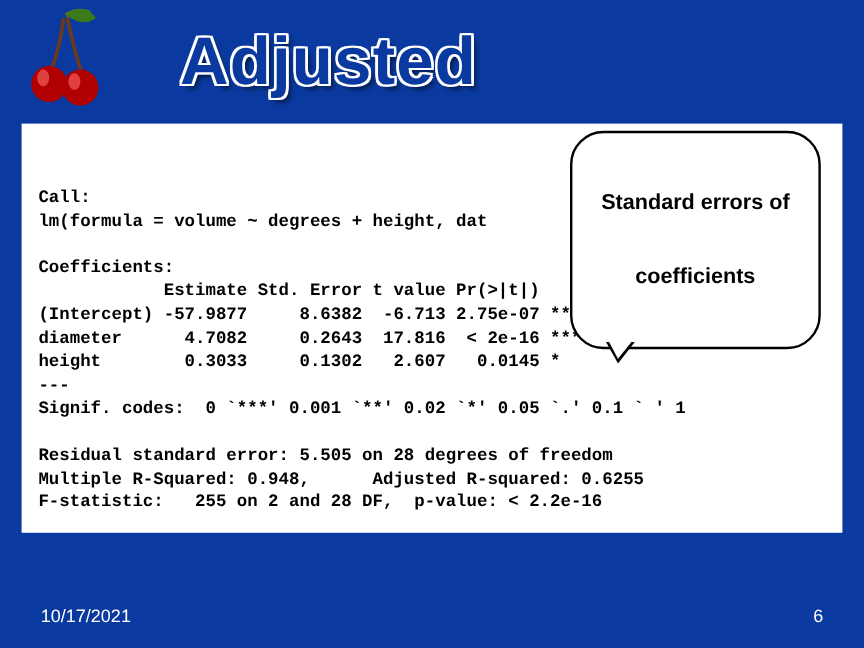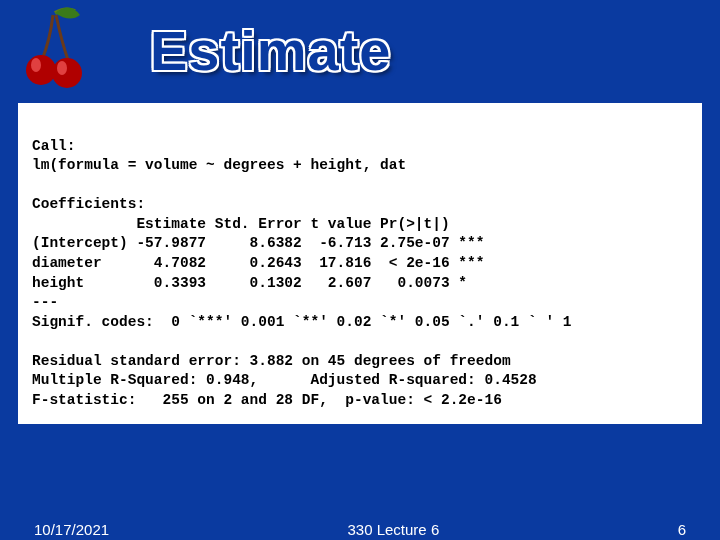--- a/index.html
+++ b/index.html
@@ -72,21 +72,21 @@
     bottom: -10px;
     left: 30px;
     width: 0; height: 0;
     border-left: 8px solid transparent;
     border-right: 12px solid transparent;
     border-top: 15px solid #fff;
     z-index: 1;
   }
   .footer {
     position: absolute;
-    bottom: 2px;
+    bottom: 18px;
     left: 0;
     width: 100%;
     padding: 0 34px;
     display: flex;
     justify-content: space-between;
     align-items: center;
     font-family: Arial, sans-serif;
     font-size: 15px;
     color: #fff;
   }
@@ -100,37 +100,40 @@
       <path d="M35 8 Q45 2 55 6" stroke="#5a7a1a" stroke-width="4" fill="none"></path>
       <path d="M33 10 Q30 35 22 55" stroke="#6a3a1a" stroke-width="3" fill="none"></path>
       <path d="M36 10 Q42 38 48 55" stroke="#6a3a1a" stroke-width="3" fill="none"></path>
       <path d="M35 8 Q50 -4 60 10 Q50 18 35 8 Z" fill="#3a7a1a"></path>
       <circle cx="21" cy="65" r="15" fill="#b00000"></circle>
       <ellipse cx="16" cy="60" rx="5" ry="7" fill="#e04040"></ellipse>
       <circle cx="47" cy="68" r="15" fill="#b00000"></circle>
       <ellipse cx="42" cy="63" rx="5" ry="7" fill="#e04040"></ellipse>
     </svg>
   </span>
-  <div class="title">Estimate</div>
+  <div class="title">Adjusted</div>
 </div>
 
 <div class="code-panel">
+  <div class="callout">
+    <div>Standard errors of</div>
+    <div>coefficients</div>
+  </div>
 <span>Call:</span>
 <span>lm(formula = volume ~ degrees + height, dat</span>
 
 <span>Coefficients:</span>
 <span>            Estimate Std. Error t value Pr(&gt;|t|)</span>
 <span>(Intercept) -57.9877     8.6382  -6.713 2.75e-07 ***</span>
 <span>diameter      4.7082     0.2643  17.816  &lt; 2e-16 ***</span>
-<span>height        0.3393     0.1302   2.607   0.0073 *</span>
+<span>height        0.3033     0.1302   2.607   0.0145 *</span>
 <span>---</span>
 <span>Signif. codes:  0 `***' 0.001 `**' 0.02 `*' 0.05 `.' 0.1 ` ' 1</span>
 
-<span>Residual standard error: 3.882 on 45 degrees of freedom</span>
-<span>Multiple R-Squared: 0.948,      Adjusted R-squared: 0.4528</span>
+<span>Residual standard error: 5.505 on 28 degrees of freedom</span>
+<span>Multiple R-Squared: 0.948,      Adjusted R-squared: 0.6255</span>
 <span>F-statistic:   255 on 2 and 28 DF,  p-value: &lt; 2.2e-16</span>
 </div>
 
 <div class="footer">
   <span>10/17/2021</span>
-  <span>330 Lecture 6</span>
   <span>6</span>
 </div>
 
 </body></html>

